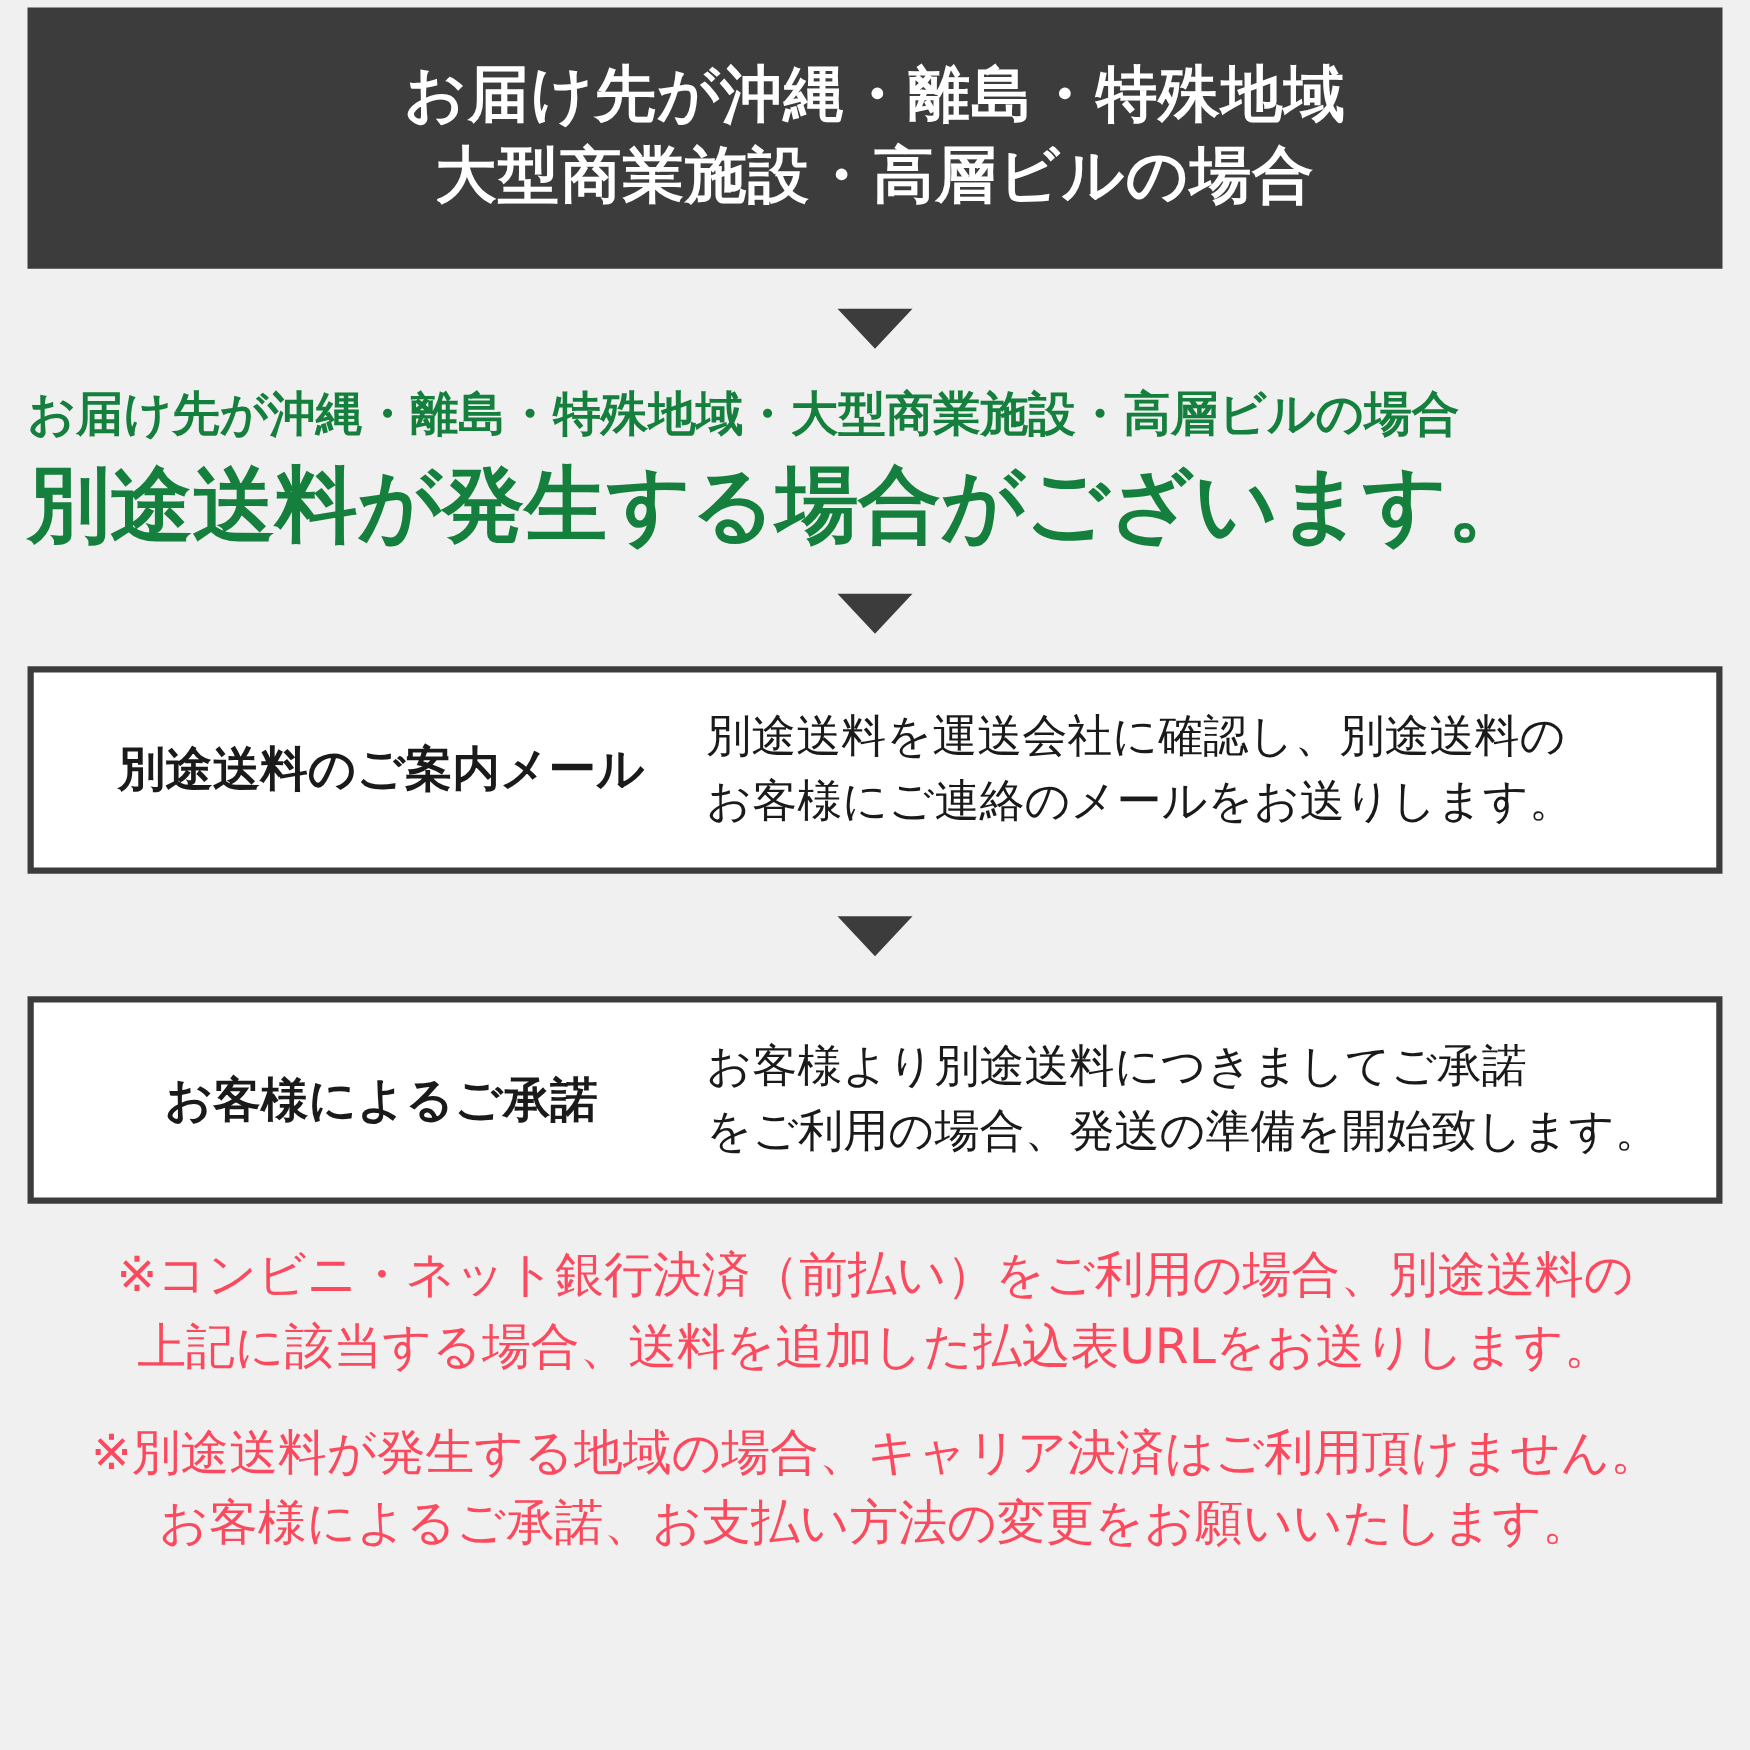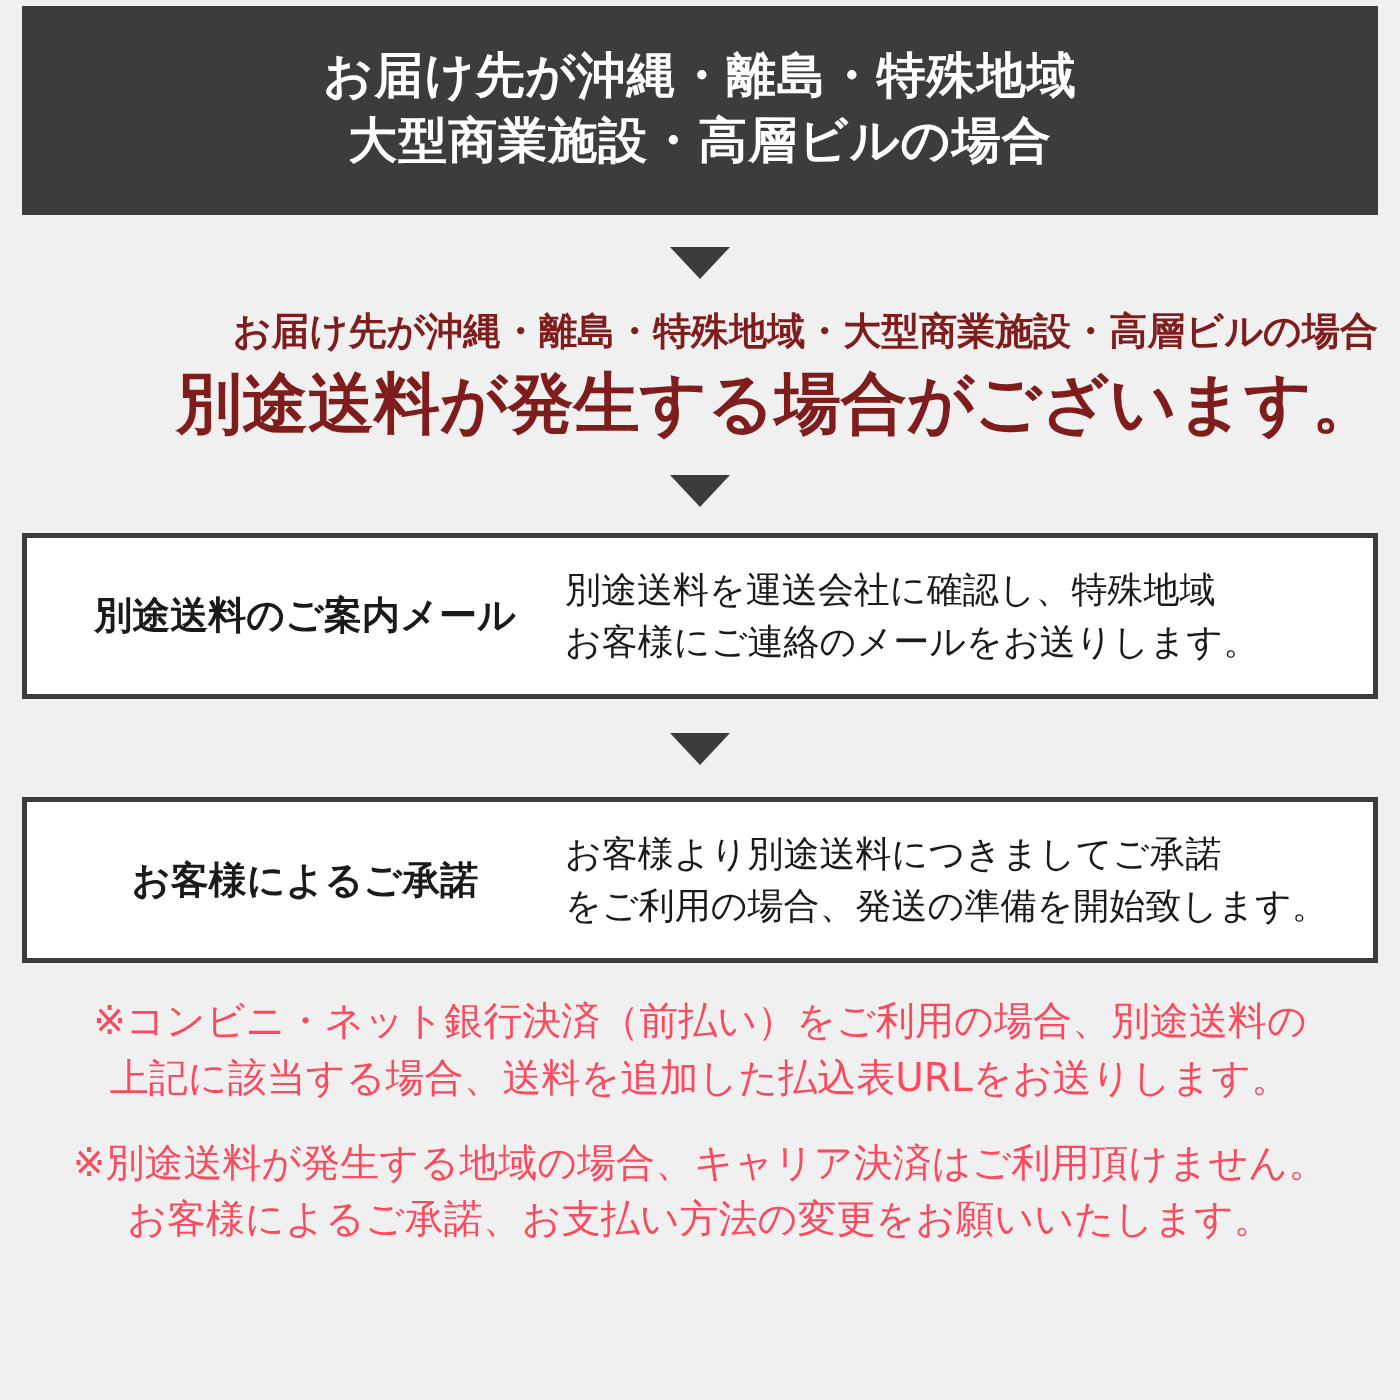--- a/index.html
+++ b/index.html
@@ -54,22 +54,22 @@
     justify-content: center;
     width: 100%;
   }
   .arrow-gap-1 { margin-top: 32px; margin-bottom: 30px; }
   .arrow-gap-2 { margin-top: 28px; margin-bottom: 26px; }
   .arrow-gap-3 { margin-top: 34px; margin-bottom: 32px; }
 
   
   .red-block {
     width: 1356px;
-    text-align: right;
-    color: #7f1d1d;
+    text-align: left;
+    color: #15803d;
   }
   .red-small {
     font-size: 38px;
     font-weight: bold;
     line-height: 1.2;
     white-space: nowrap;
     letter-spacing: 0px;
   }
   .red-big {
     font-size: 66px;
@@ -142,21 +142,21 @@
     <div class="red-big">別途送料が発生する場合がございます。</div>
   </div>
 
   <div class="arrow-wrap arrow-gap-2">
     <div class="arrow"></div>
   </div>
 
   <div class="step-box">
     <div class="step-label">別途送料のご案内メール</div>
     <div class="step-desc">
-      <div>別途送料を運送会社に確認し、特殊地域</div>
+      <div>別途送料を運送会社に確認し、別途送料の</div>
       <div>お客様にご連絡のメールをお送りします。</div>
     </div>
   </div>
 
   <div class="arrow-wrap arrow-gap-3">
     <div class="arrow"></div>
   </div>
 
   <div class="step-box">
     <div class="step-label">お客様によるご承諾</div>

